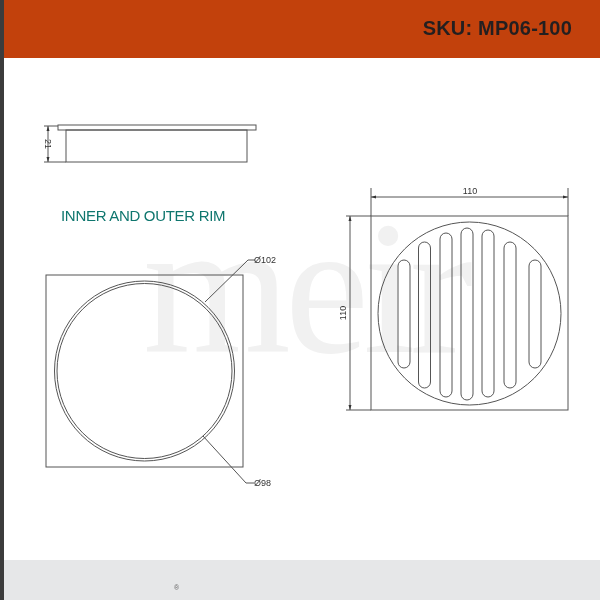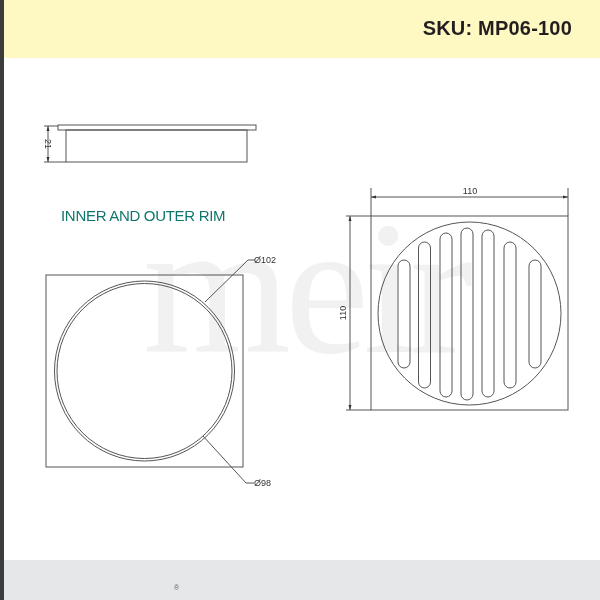--- a/index.html
+++ b/index.html
@@ -1,18 +1,18 @@
 <!DOCTYPE html>
 <html><head>
 <meta charset="utf-8">
 <style>
   html, body { margin: 0; padding: 0; }
   body { width: 600px; height: 600px; overflow: hidden; background: #ffffff; position: relative; font-family: "Liberation Sans", sans-serif; }
   .left-strip { position: absolute; left: 0; top: 0; width: 4px; height: 600px; background: #3c3c3c; }
-  .header-band { position: absolute; left: 4px; top: 0; width: 596px; height: 58px; background: #fef9c3; }
+  .header-band { position: absolute; left: 4px; top: 0; width: 596px; height: 58px; background: #c2410c; }
   .sku { position: absolute; right: 28px; top: 17px; font-size: 20px; font-weight: bold; color: #231f20; letter-spacing: 0.2px; }
   .footer-band { position: absolute; left: 4px; top: 560px; width: 596px; height: 40px; background: #e6e7e8; }
   .reg-mark { position: absolute; left: 170px; top: 24px; font-size: 7px; color: #666; }
   .drawing { position: absolute; left: 0; top: 0; }
   .section-title { position: absolute; left: 61px; top: 207px; font-size: 15px; color: #0f766e; letter-spacing: -0.3px; }
   .dim-text { font-family: "Liberation Sans", sans-serif; font-size: 9px; fill: #333; }
 </style>
 </head>
 <body>
 

